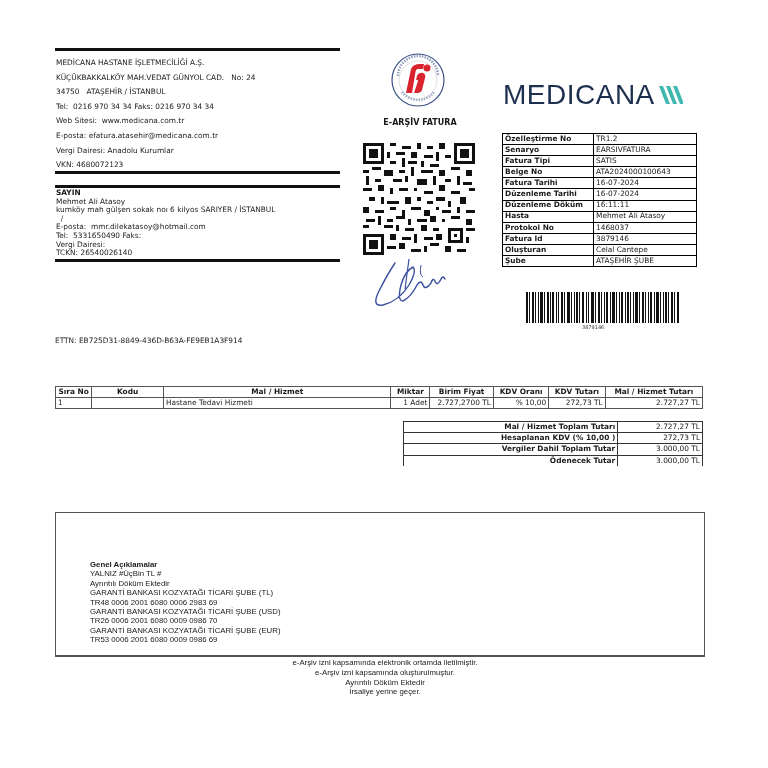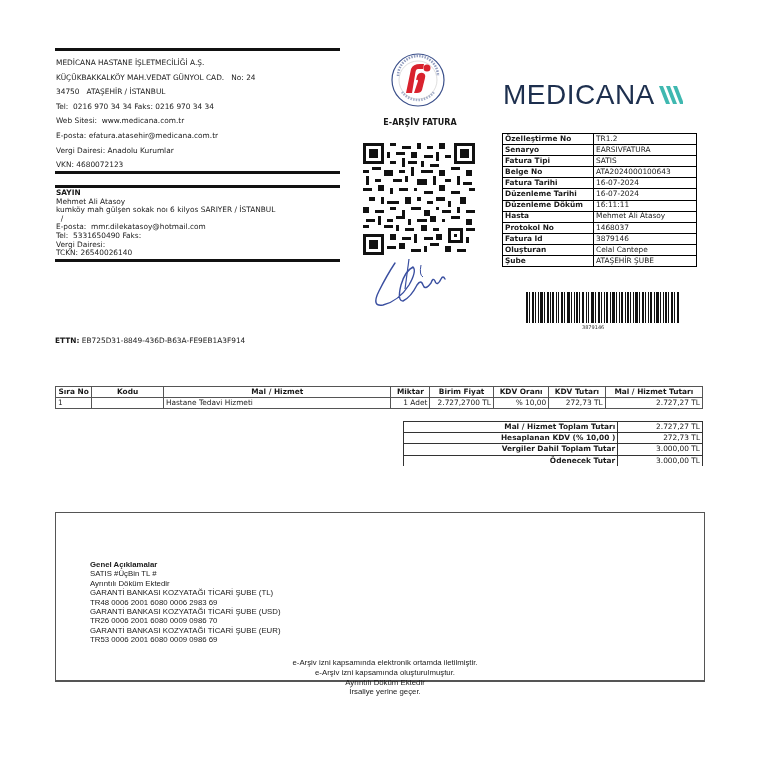--- a/index.html
+++ b/index.html
@@ -35,38 +35,38 @@
   
   #meta { left: 502px; top: 133px; width: 195px; border-collapse: collapse; }
   #meta td { border: 1px solid #000000; font-size: 7.4px; line-height: 8.6px; padding: 0 2px; height: 11.1px; white-space: nowrap; }
   #meta td.k { font-weight: bold; width: 91px; }
 
   
   #barcode { left: 526px; top: 292px; width: 160px; height: 40px; }
 
   
   #ettn { left: 55px; top: 336px; font-size: 7.4px; white-space: nowrap; }
-  #ettn b { font-weight: bold; }
+  #ettn b { font-weight: normal; }
 
   
   #items { left: 55px; top: 386px; width: 648px; border-collapse: collapse; }
   #items th, #items td { border: 1px solid #555; font-size: 7.4px; line-height: 8.6px; padding: 0 2px; height: 11px; white-space: nowrap; }
   #items th { font-weight: bold; text-align: center; }
   #items td.r { text-align: right; }
 
   
   #totals { left: 403px; top: 421px; width: 300px; border-collapse: collapse; }
   #totals td { font-size: 7.4px; line-height: 8.6px; height: 11.2px; padding: 0 2px; white-space: nowrap; text-align: right; }
   #totals td.k { font-weight: bold; width: 215px; border-right: 1px solid #333; border-left: 1px solid #333; }
   #totals td.v { width: 85px; border-right: 1px solid #333; }
   #totals tr.top td { border-top: 1px solid #333; }
   #totals tr.bl td { border-bottom: 1px solid #333; }
 
   
-  #notes { left: 55px; top: 512px; width: 650px; height: 170px; border: 1px solid #555; border-bottom: 2px solid #555; }
+  #notes { left: 55px; top: 512px; width: 650px; height: 145px; border: 1px solid #555; border-bottom: 2px solid #555; }
   #notes-inner { position: absolute; left: 34px; top: 47px; }
   #notes-inner div { font-family: "Liberation Sans", sans-serif; font-size: 7.8px; line-height: 9.4px; white-space: nowrap; }
   #notes-inner .h { font-weight: bold; }
 
   
   #footer { left: 180px; top: 658px; width: 410px; text-align: center; }
   #footer div { font-family: "Liberation Sans", sans-serif; font-size: 7.8px; line-height: 9.8px; }
 </style>
 </head>
 <body>
@@ -397,21 +397,21 @@
   <div style="white-space:pre">  /</div>
   <div style="white-space:pre">E-posta:  mmr.dilekatasoy@hotmail.com</div>
   <div style="white-space:pre">Tel:  5331650490 Faks:</div>
   <div>Vergi Dairesi:</div>
   <div>TCKN: 26540026140</div>
 </div>
 
 <div id="notes" class="abs">
   <div id="notes-inner">
     <div class="h">Genel Açıklamalar</div>
-    <div>SATIS #ÜçBin TL #</div>
+    <div>YALNIZ #ÜçBin TL #</div>
     <div>Ayrıntılı Döküm Ektedir</div>
     <div>GARANTİ BANKASI KOZYATAĞI TİCARİ ŞUBE (TL)</div>
     <div>TR48 0006 2001 6080 0006 2983 69</div>
     <div>GARANTİ BANKASI KOZYATAĞI TİCARİ ŞUBE (USD)</div>
     <div>TR26 0006 2001 6080 0009 0986 70</div>
     <div>GARANTİ BANKASI KOZYATAĞI TİCARİ ŞUBE (EUR)</div>
     <div>TR53 0006 2001 6080 0009 0986 69</div>
   </div>
 </div>
 

